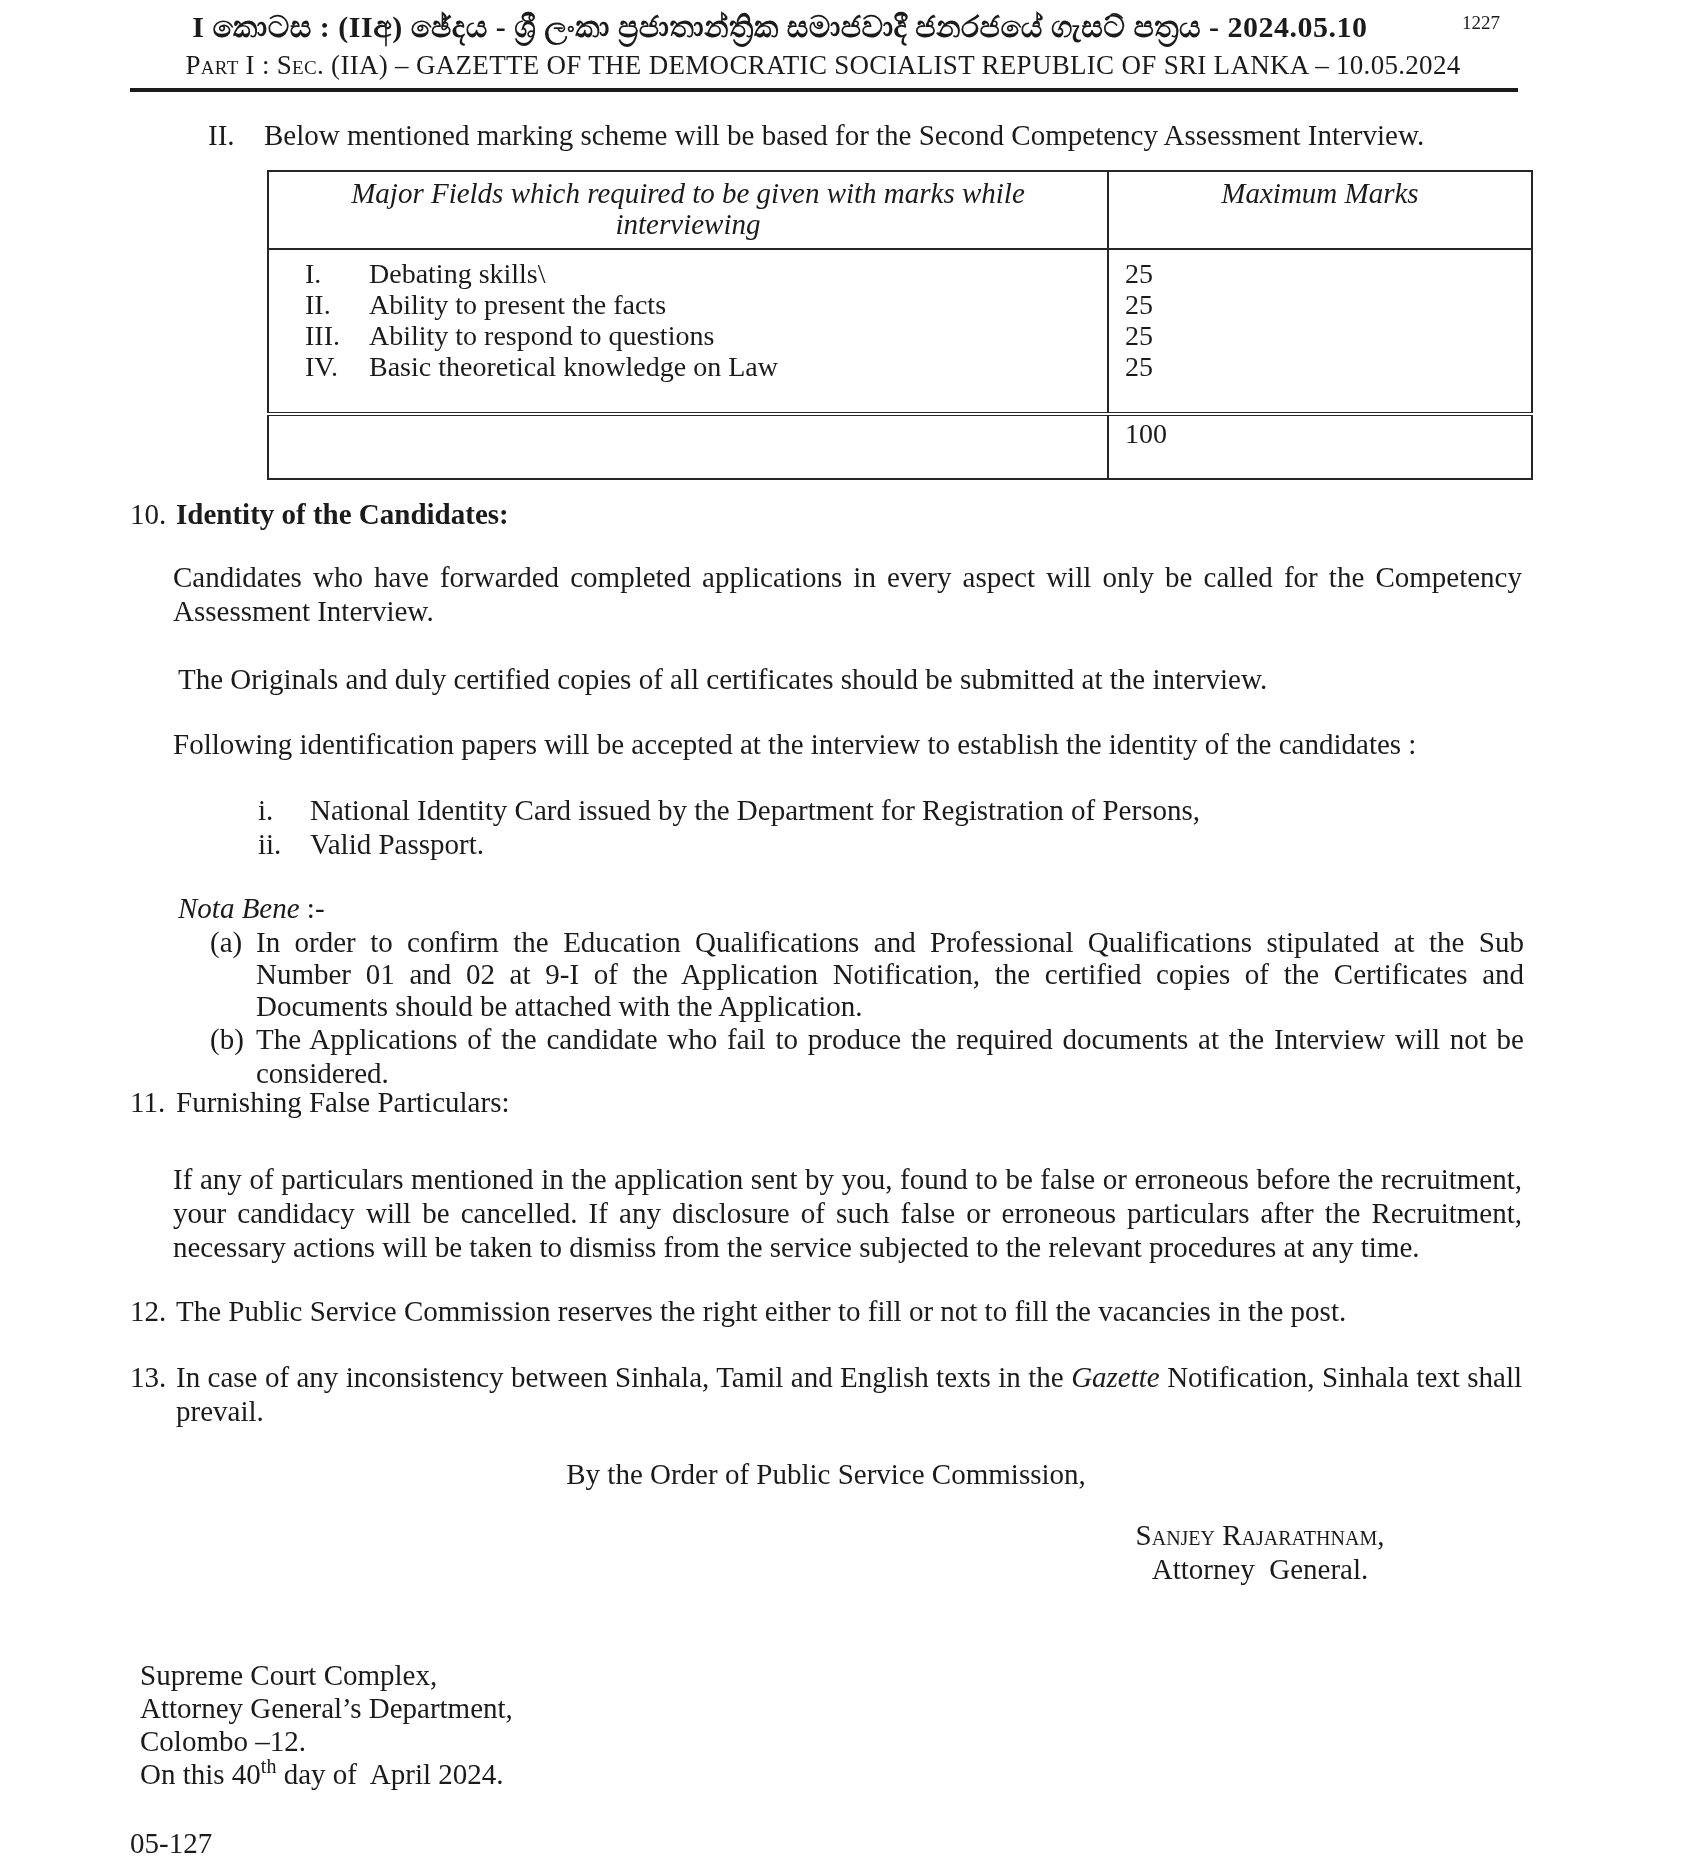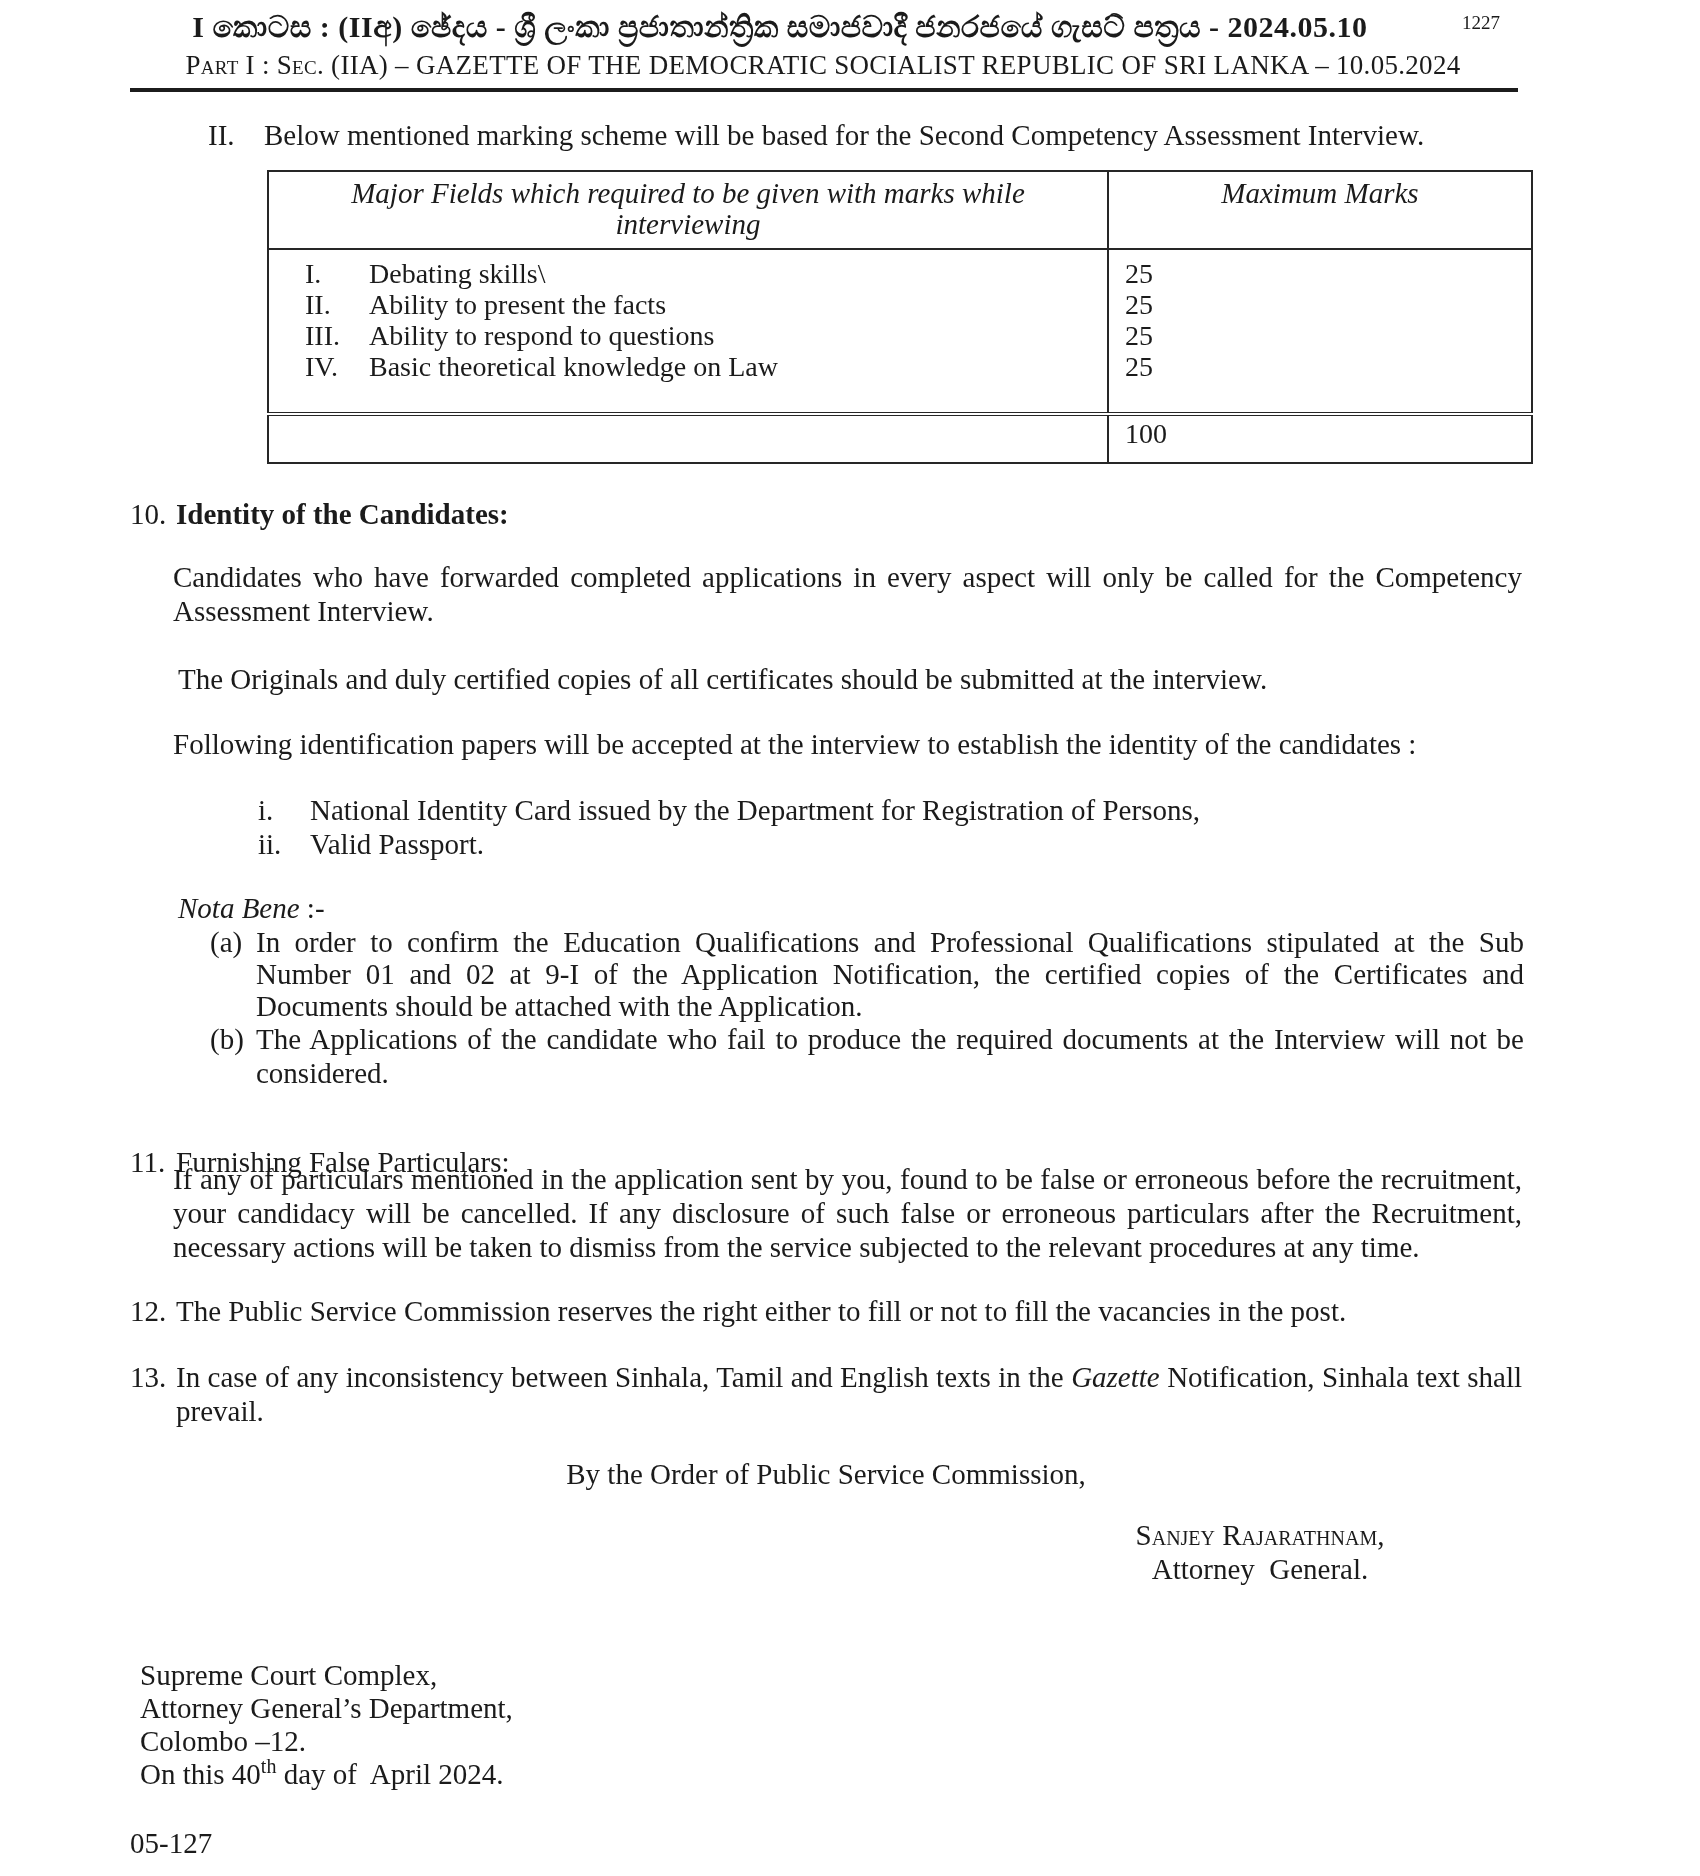--- a/index.html
+++ b/index.html
@@ -42,34 +42,34 @@
     font-style:italic;font-weight:normal;font-size:29px;line-height:31px;
     padding:6px 40px 8px;text-align:center;vertical-align:top;
     border-bottom:1px solid #d946ef;
   }
   .marks-table .c1{width:758px;border-right:2px solid #262626;}
   .marks-table .c2{width:342px;}
   .marks-table td{vertical-align:top;}
   .fields-cell{padding:8px 10px 30px 36px;}
   .field-line{display:grid;grid-template-columns:64px 1fr;line-height:31px;}
   .marks-cell{padding:8px 8px 8px 16px;line-height:31px;}
-  .total-row td{border-top:4px double #262626;height:44px;padding:2px 8px 0 16px;line-height:31px;}
+  .total-row td{border-top:4px double #262626;height:44px;padding:2px 8px 16px 16px;line-height:31px;}
 
   
   .sec-head{grid-template-columns:46px 1fr;}
   .s10{top:497px;left:130px;width:1392px;}
   .p1{top:560px;left:173px;width:1349px;}
   .p2{top:662px;left:178px;width:1344px;}
   .p3{top:727px;left:173px;width:1349px;}
   .idi{top:793px;left:258px;width:1100px;grid-template-columns:52px 1fr;}
   .idii{top:827px;left:258px;width:1100px;grid-template-columns:52px 1fr;}
   .nota{top:891px;left:178px;width:1344px;}
   .nba{top:926px;left:210px;width:1314px;grid-template-columns:46px 1fr;line-height:32px;}
   .nbb{top:1022px;left:210px;width:1314px;grid-template-columns:46px 1fr;}
-  .s11{top:1145px;left:130px;width:1392px;}
+  .s11{top:1085px;left:130px;width:1392px;}
   .p11{top:1162px;left:173px;width:1349px;}
   .s12{top:1294px;left:130px;width:1392px;}
   .s13{top:1360px;left:130px;width:1392px;}
 
   
   .byorder{top:1457px;left:130px;width:1392px;}
   .sig{top:1520px;left:1020px;width:480px;line-height:30px;}
   .sig .name{font-variant:small-caps;}
   .sig .title{margin-top:4px;}
 

